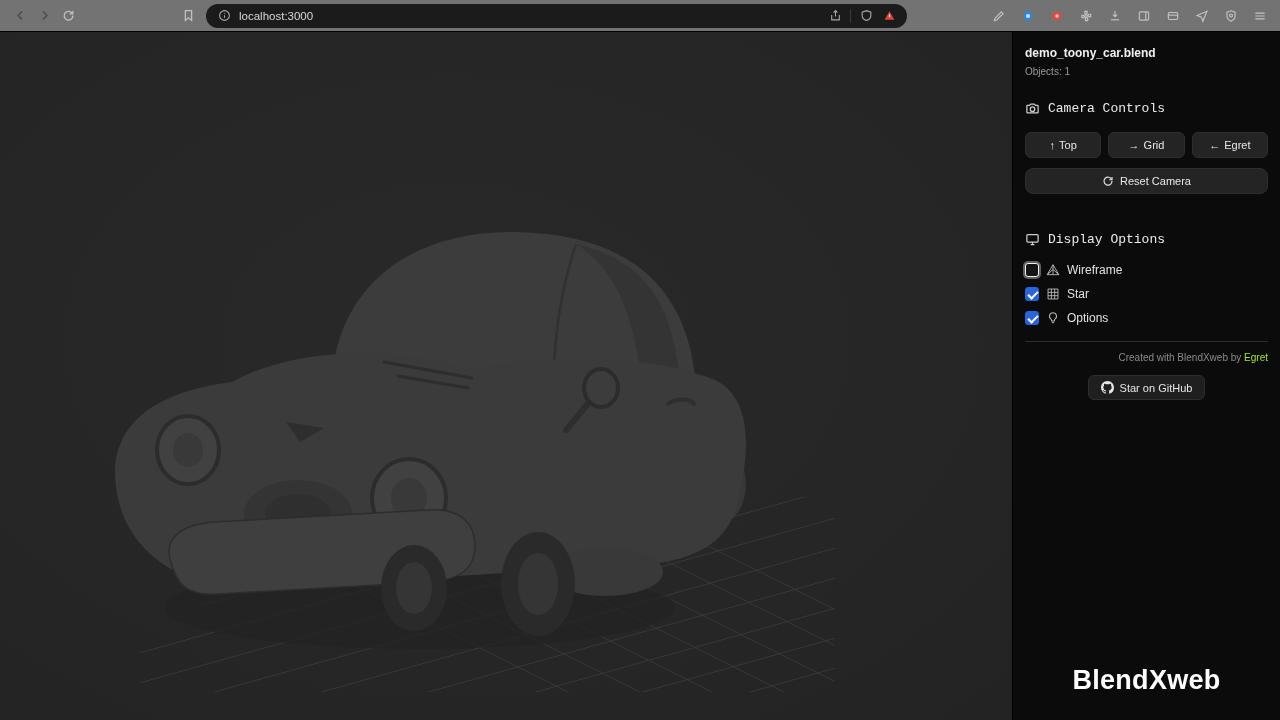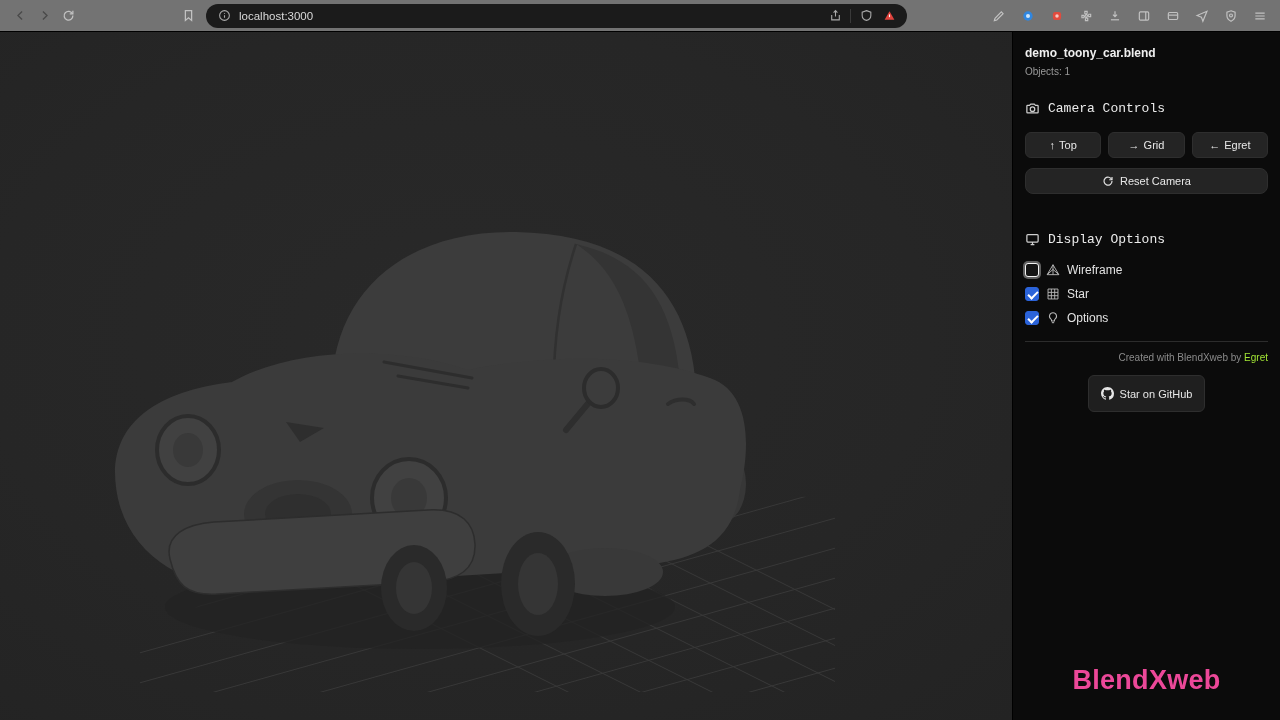--- a/index.html
+++ b/index.html
@@ -148,33 +148,33 @@
 
   .github-btn {
     margin: 12px auto 0 auto;
     display: flex; align-items: center; gap: 6px;
     background: #1f1f1f;
     border: 1px solid #2e2e2e;
     border-radius: 6px;
     color: #e6e6e6;
     font-size: 11px;
     font-family: "Liberation Sans", sans-serif;
-    padding: 11px 12px;
+    padding: 5px 12px;
     cursor: pointer;
   }
   .github-btn svg { width: 13px; height: 13px; }
 
   .brand-logo {
     position: absolute;
     left: 0; right: 0;
     bottom: 24px;
     text-align: center;
     font-size: 27px;
     font-weight: 800;
-    color: #ec4899;
+    color: #ffffff;
     letter-spacing: 0.3px;
   }
 </style>
 </head>
 <body>
 
 <div class="topbar">
   <div class="tb-icon disabled">
     <svg viewBox="0 0 24 24" fill="none" stroke="currentColor" stroke-width="2.2">
         <path d="M14.5 5.5 8 12l6.5 6.5"></path>

